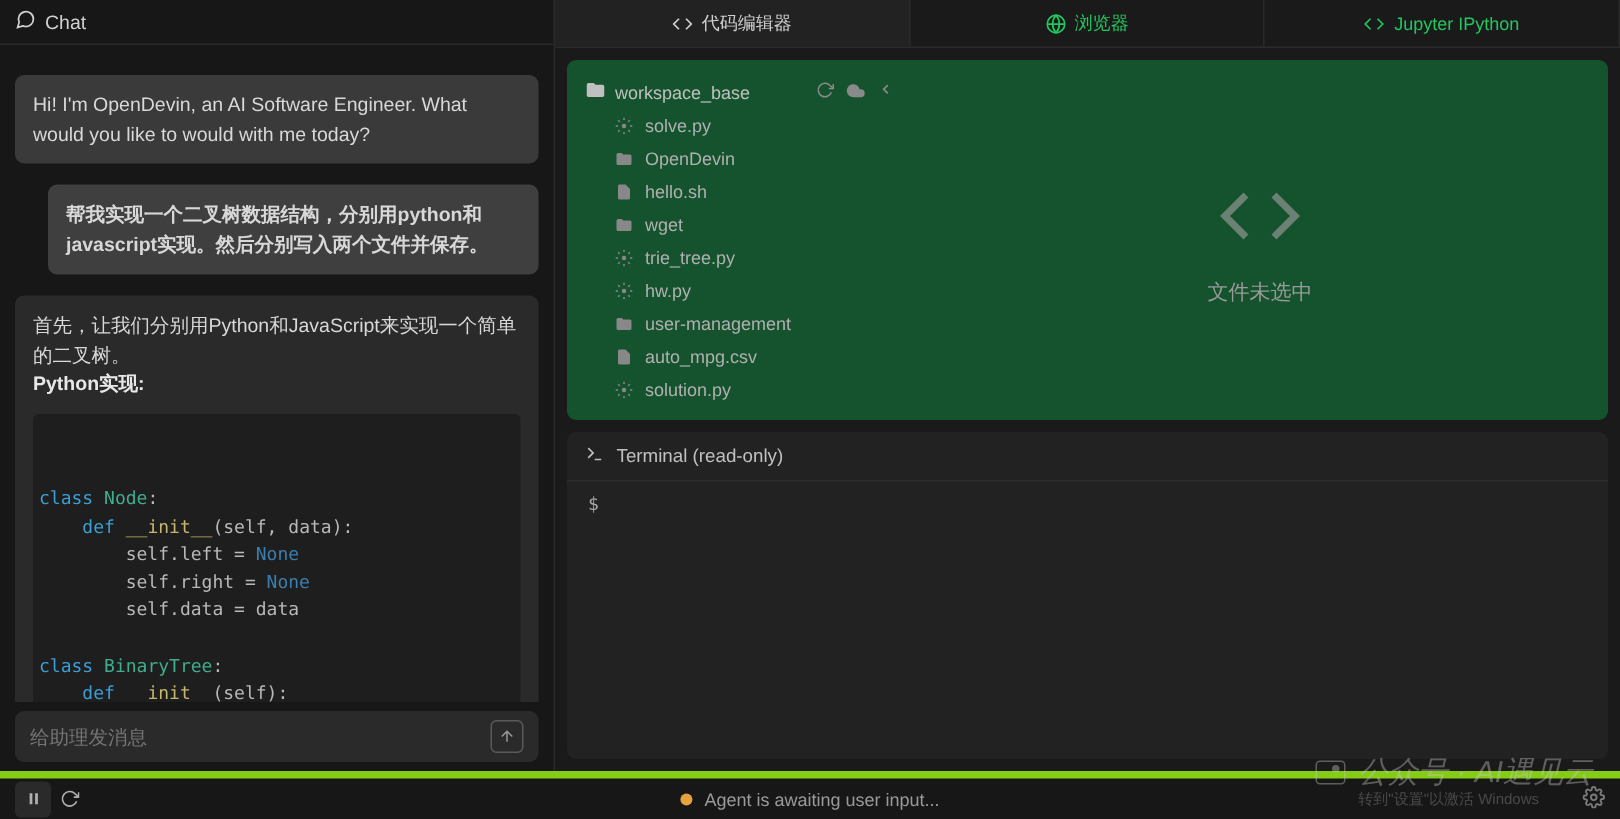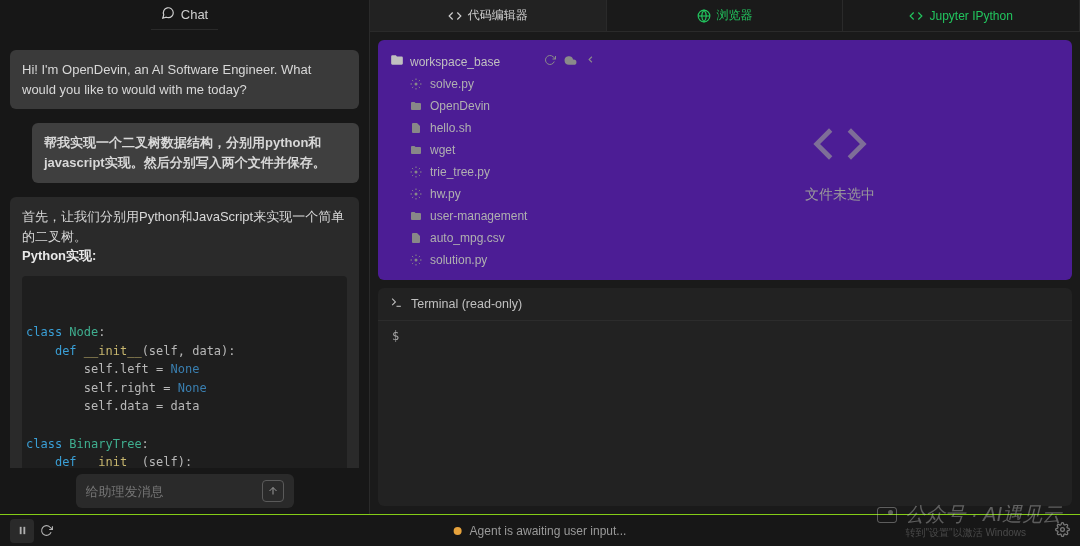--- a/index.html
+++ b/index.html
@@ -8,21 +8,21 @@
   background: #1a1a1a;
   font-family: -apple-system, "Segoe UI", sans-serif;
   color: #c8c8c8;
   overflow: hidden;
   font-size: 13px;
 }
 .app { display: flex; flex-direction: column; height: 100%; }
 .main { display: flex; flex: 1; min-height: 0; }
 .left-panel {
   width: 370px; display: flex; flex-direction: column;
-  background: #171717; border-right: 1px solid #2a2a2a; align-items: center;
+  background: #171717; border-right: 1px solid #2a2a2a;
 }
 .chat-header {
   display: flex; align-items: center; gap: 6px;
   padding: 6px 10px; border-bottom: 1px solid #2a2a2a;
   font-size: 13px; color: #d0d0d0;
 }
 .chat-scroll {
   flex: 1; overflow-y: auto; padding: 20px 10px 8px 10px;
 }
 .msg-assistant {
@@ -69,21 +69,21 @@
 .tabs {
   display: flex; border-bottom: 1px solid #2a2a2a; height: 32px;
 }
 .tab {
   flex: 1; display: flex; align-items: center; justify-content: center; gap: 6px;
   font-size: 12px; color: #22c55e; border-right: 1px solid #2a2a2a;
 }
 .tab.active { background: #222; color: #d0d0d0; }
 .workspace {
   flex: 1; display: flex; min-height: 0;
-  background: #4c1d95; margin: 8px; border-radius: 6px;
+  background: #14532d; margin: 8px; border-radius: 6px;
 }
 .file-tree {
   width: 230px; padding: 10px 8px 8px 8px; font-size: 12px;
 }
 .tree-root {
   display: flex; align-items: center; gap: 6px; color: #c0c0c0; padding: 3px 4px;
 }
 .tree-root-actions { margin-left: auto; display: flex; gap: 8px; color: #8a8a8a; }
 .tree-item {
   display: flex; align-items: center; gap: 7px;
@@ -104,21 +104,21 @@
   display: flex; align-items: center; gap: 8px;
   padding: 8px 12px; border-bottom: 1px solid #2c2c2c;
   font-size: 12.5px; color: #c0c0c0;
 }
 .terminal-body {
   flex: 1; padding: 8px 14px; font-family: Consolas, monospace;
   font-size: 12px; color: #a8a8a8;
 }
 .footer {
   height: 32px; display: flex; align-items: center;
-  padding: 0 10px; border-top: 1px solid #84cc16;
+  padding: 0 10px; border-top: 5px solid #84cc16;
   background: #171717; position: relative;
 }
 .footer-btn {
   width: 24px; height: 24px; display: flex; align-items: center; justify-content: center;
   background: #2a2a2a; border-radius: 4px; color: #b0b0b0;
 }
 .status-center {
   position: absolute; left: 50%; transform: translateX(-50%);
   display: flex; align-items: center; gap: 8px; font-size: 12px; color: #9a9a9a;
 }

